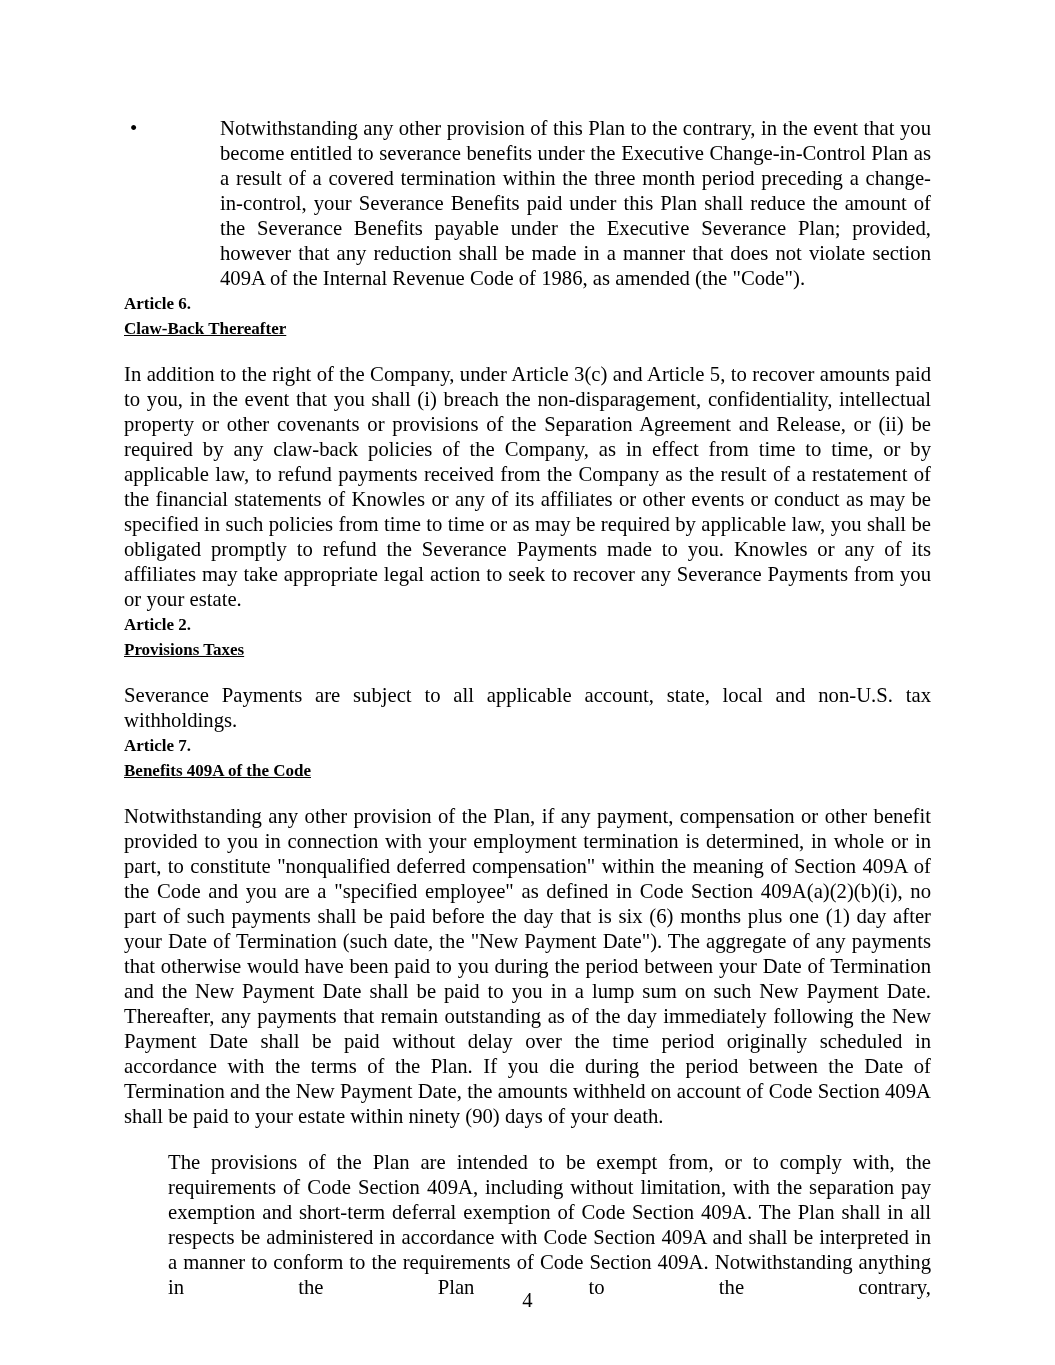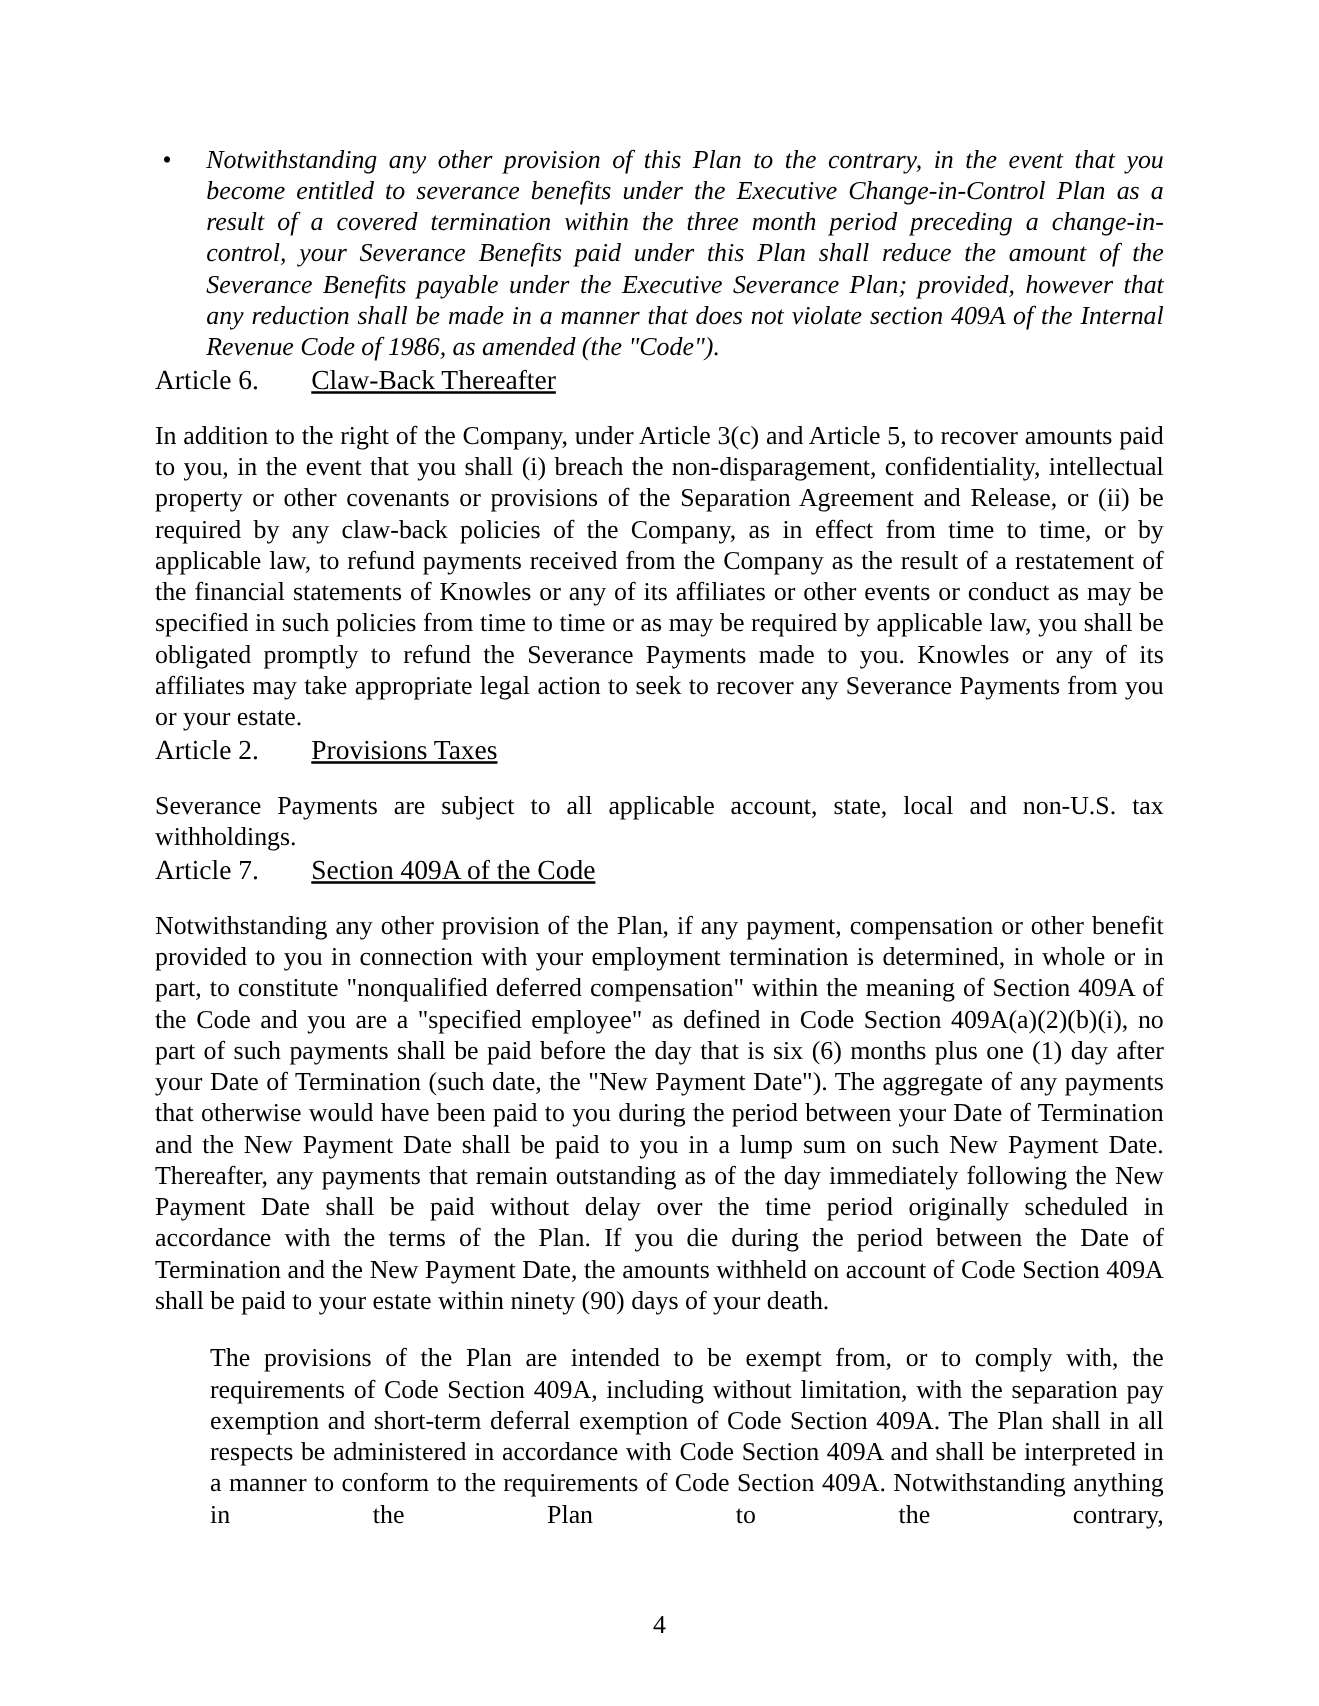--- a/index.html
+++ b/index.html
@@ -25,26 +25,27 @@
   }
   .block + .block { margin-top: 21px; }
   .bullet-item { position: relative; }
   .bullet-marker {
     position: absolute;
     left: 6px;
     top: 0;
     font-size: 20.7px;
     line-height: 25px;
   }
-  .bullet-text { margin-left: 41px; font-style: italic; }
+  .bullet-text { margin-left: 96px; }
   .article-heading {
     display: flex;
-    font-size: 22px;
+    font-size: 17px;
     line-height: 25px;
-    font-weight: normal;
+    font-weight: bold;
+    flex-direction: column;
   }
   .article-label { width: 125px; flex: none; }
   .article-title { text-decoration: underline; }
   .justify-last { text-align-last: justify; margin-left: 44px; -moz-text-align-last: justify; }
   .page-number {
     position: absolute;
     bottom: 52px;
     left: 0;
     width: 100%;
     text-align: center;
@@ -74,21 +75,21 @@
     <h2 class="article-heading block">
       <span class="article-label">Article 2.</span>
       <span class="article-title">Provisions Taxes</span>
     </h2>
     <p class="body-text block">Severance Payments are subject to all applicable account, state, local and non-U.S. tax withholdings.</p>
   </section>
 
   <section class="article">
     <h2 class="article-heading block">
       <span class="article-label">Article 7.</span>
-      <span class="article-title">Section 409A of the Code</span>
+      <span class="article-title">Benefits 409A of the Code</span>
     </h2>
     <p class="body-text block">Notwithstanding any other provision of the Plan, if any payment, compensation or other benefit provided to you in connection with your employment termination is determined, in whole or in part, to constitute "nonqualified deferred compensation" within the meaning of Section 409A of the Code and you are a "specified employee" as defined in Code Section 409A(a)(2)(b)(i), no part of such payments shall be paid before the day that is six (6) months plus one (1) day after your Date of Termination (such date, the "New Payment Date"). The aggregate of any payments that otherwise would have been paid to you during the period between your Date of Termination and the New Payment Date shall be paid to you in a lump sum on such New Payment Date.  Thereafter, any payments that remain outstanding as of the day immediately following the New Payment Date shall be paid without delay over the time period originally scheduled in accordance with the terms of the Plan.  If you die during the period between the Date of Termination and the New Payment Date, the amounts withheld on account of Code Section 409A shall be paid to your estate within ninety (90) days of your death.</p>
     <p class="body-text block justify-last">The provisions of the Plan are intended to be exempt from, or to comply with, the requirements of Code Section 409A, including without limitation, with the separation pay exemption and short-term deferral exemption of Code Section 409A.  The Plan shall in all respects be administered in accordance with Code Section 409A and shall be interpreted in a manner to conform to the requirements of Code Section 409A.  Notwithstanding anything in the Plan to the contrary,</p>
   </section>
 
   <div class="page-number">4</div>
 
 </div>
 
 </body></html>

